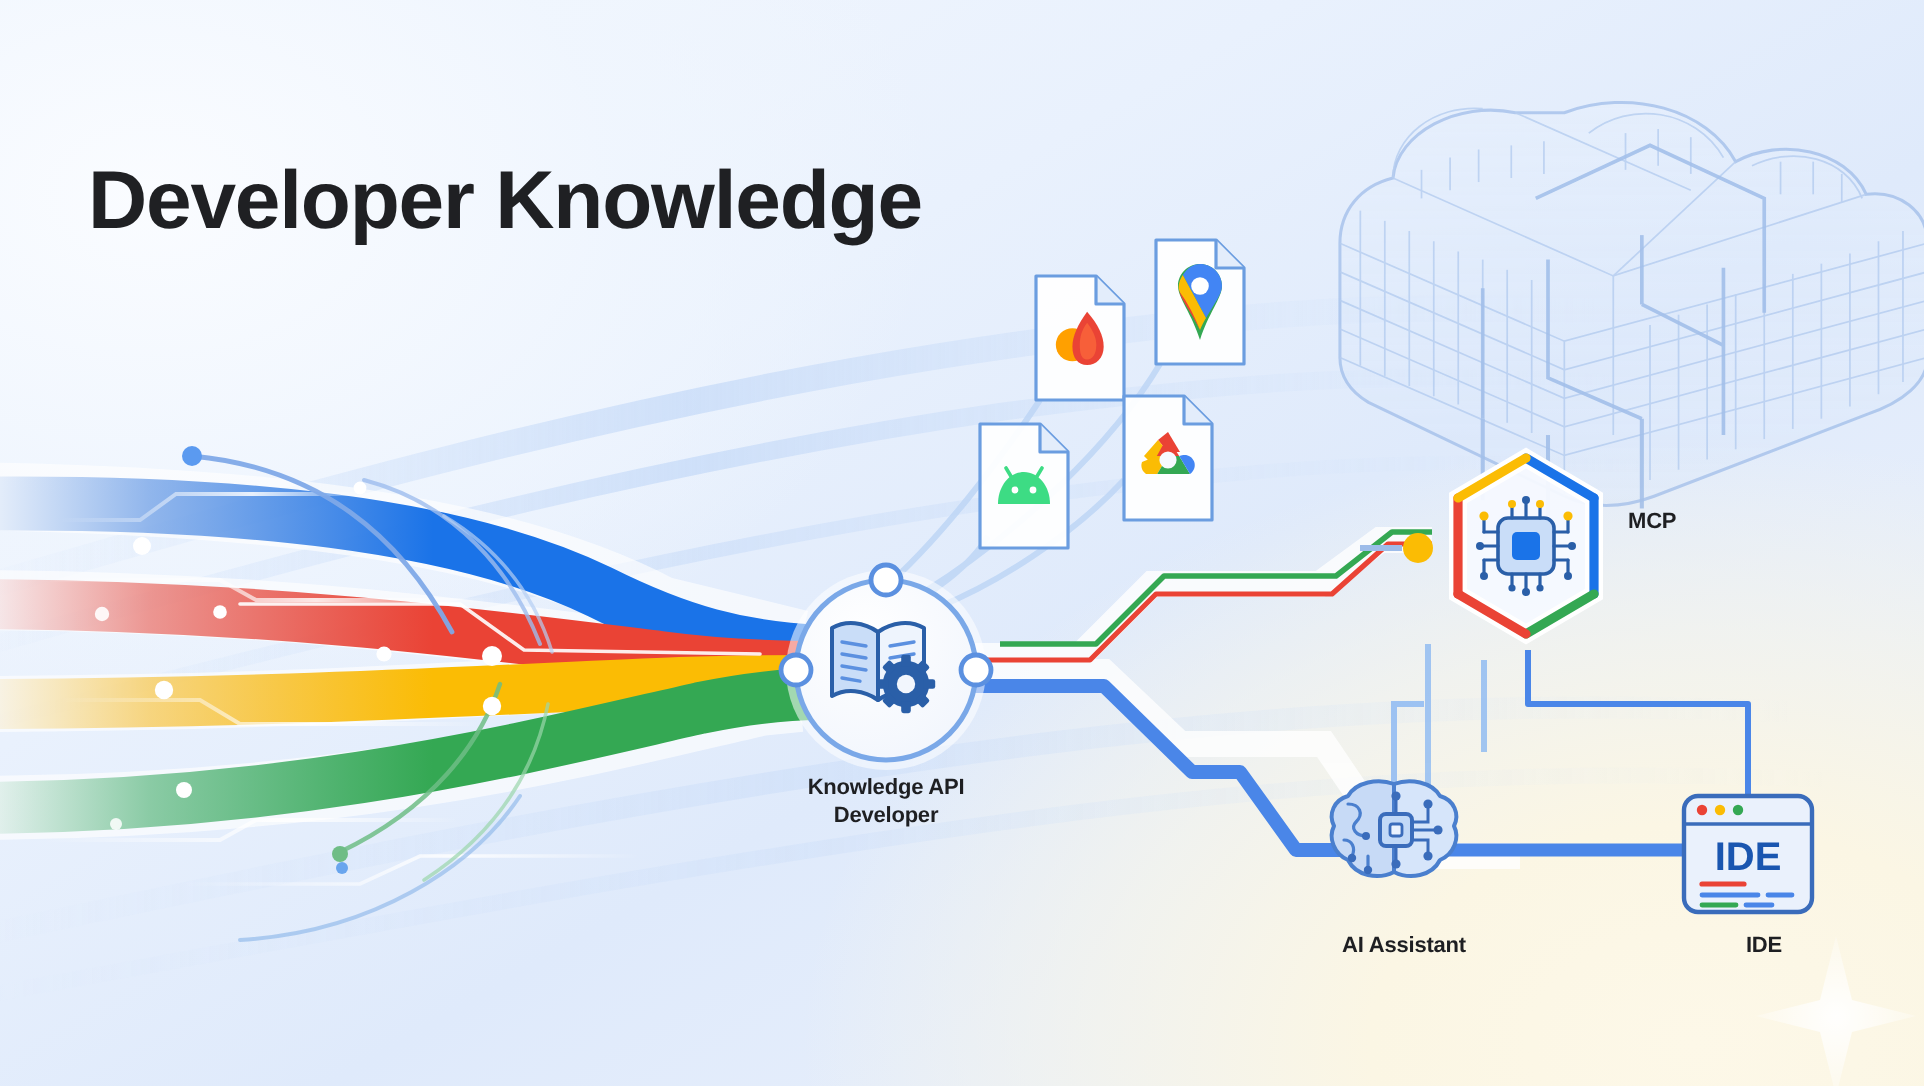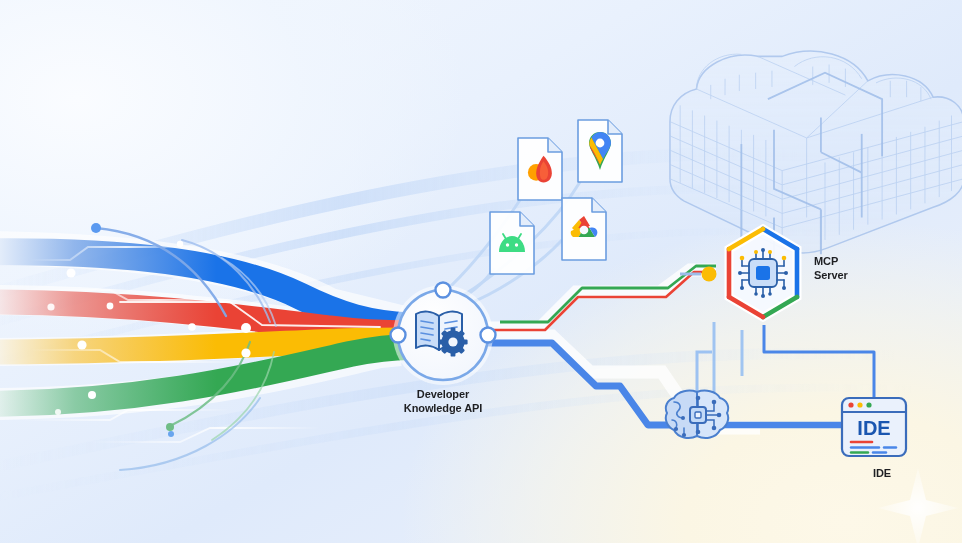--- a/index.html
+++ b/index.html
@@ -434,27 +434,28 @@
           <path d="M851,447.5 L879,447.5" stroke="#4a86e8" stroke-width="2.4"></path>
           <path d="M884,447.5 L896,447.5" stroke="#4a86e8" stroke-width="2.4"></path>
           <path d="M851,452.5 L868,452.5" stroke="#34a853" stroke-width="2.4"></path>
           <path d="M873,452.5 L886,452.5" stroke="#4a86e8" stroke-width="2.4"></path>
         </g>
       </g>
     </g>
   </svg>
 
   <div class="ttl">
+    <div>Developer Knowledge</div>
   </div>
 
   <div class="nlabel" id="lbl-api">
+    <div>Knowledge API</div>
     <div>Developer</div>
-    <div>Knowledge API</div>
   </div>
 
   <div class="nlabel" id="lbl-mcp">
     <div>MCP</div>
-    <div>Server</div>
   </div>
 
+  <div class="nlabel" id="lbl-ai">AI Assistant</div>
   <div class="nlabel" id="lbl-ide">IDE</div>
 
 </div>
 
 </body></html>

